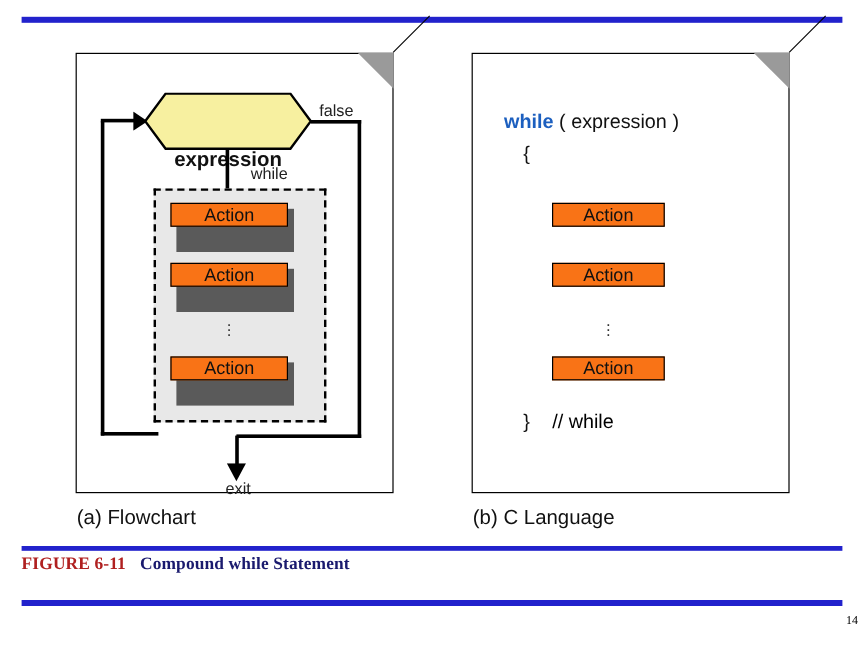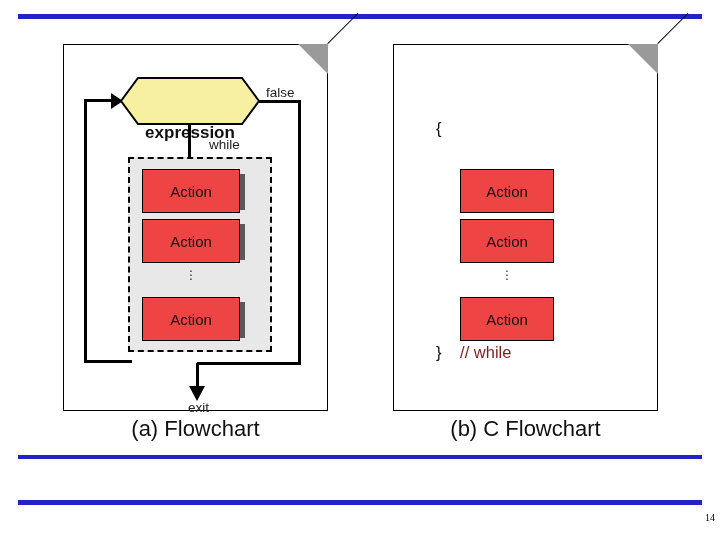--- a/index.html
+++ b/index.html
@@ -73,23 +73,23 @@
     right: -1px; top: -1px;
     width: 43px; height: 1px;
     background: #000;
     transform-origin: right top;
     transform: rotate(135deg);
   }
 
   .panel-label {
     position: absolute;
     width: 100%;
-    text-align: center;
+    text-align: left;
     bottom: -32px;
-    font-size: 22px;
+    font-size: 17px;
     color: #111;
     font-family: "Liberation Sans", sans-serif;
   }
 
   
   .hex {
     position: absolute;
     left: 56px; top: 32px;
     width: 140px; height: 48px;
   }
@@ -120,22 +120,22 @@
     position: absolute;
     left: 64px; top: 112px;
     width: 144px; height: 195px;
     border: 2px dashed #000;
     background: #e8e8e8;
     box-sizing: border-box;
   }
 
   .action {
     position: absolute;
-    width: 98px; height: 44px;
-    background: #ef4444;
+    width: 98px; height: 20px;
+    background: #f97316;
     border: 1px solid #000;
     box-sizing: border-box;
     display: flex; align-items: center; justify-content: center;
     font-size: 15px;
     color: #111;
     font-family: "Liberation Sans", sans-serif;
     z-index: 2;
   }
   .shadow {
     position: absolute;
@@ -159,21 +159,21 @@
 
   
   .code {
     position: absolute;
     left: 26px; top: 48px;
     font-size: 16.5px;
     color: #111;
     font-family: "Liberation Sans", sans-serif;
   }
   .kw { color: #1c5fbf; font-weight: bold; }
-  .comment { color: #7f1d1d; }
+  .comment { color: #000000; }
 </style>
 </head>
 <body>
 
 <div class="slide">
 
   <div class="rule rule-top"></div>
   <div class="rule rule-mid"></div>
   <div class="rule rule-bot"></div>
 
@@ -228,37 +228,45 @@
     </svg>
     <div class="lbl lbl-exit">exit</div>
 
     <div class="panel-label">(a) Flowchart</div>
   </div>
 
   <div class="panel panel-b">
     <div class="fold"></div>
     <div class="fold-line"></div>
 
+    <div class="code">
+      <span class="kw">while</span>
+      <span>( expression )</span>
+    </div>
     <div class="code" style="top:74px; left:42px;">{</div>
 
     <div class="action" style="left:66px; top:124px; width:94px;">Action</div>
     <div class="action" style="left:66px; top:174px; width:94px;">Action</div>
 
     <div class="vdots" style="left:103px; top:220px;">
       <span>.</span>
         <span>.</span>
         <span>.</span>
     </div>
 
     <div class="action" style="left:66px; top:252px; width:94px;">Action</div>
 
     <div class="code" style="top:298px; left:42px;">
       <span>}</span>
       <span class="comment" style="margin-left:14px;">// while</span>
     </div>
 
-    <div class="panel-label">(b) C Flowchart</div>
+    <div class="panel-label">(b) C Language</div>
   </div>
 
+  <div class="caption">
+    <span class="fignum">FIGURE 6-11</span>
+    <span class="figtext" style="margin-left:8px;">Compound while Statement</span>
+  </div>
 
   <div class="pagenum">14</div>
 
 </div>
 
 </body></html>

